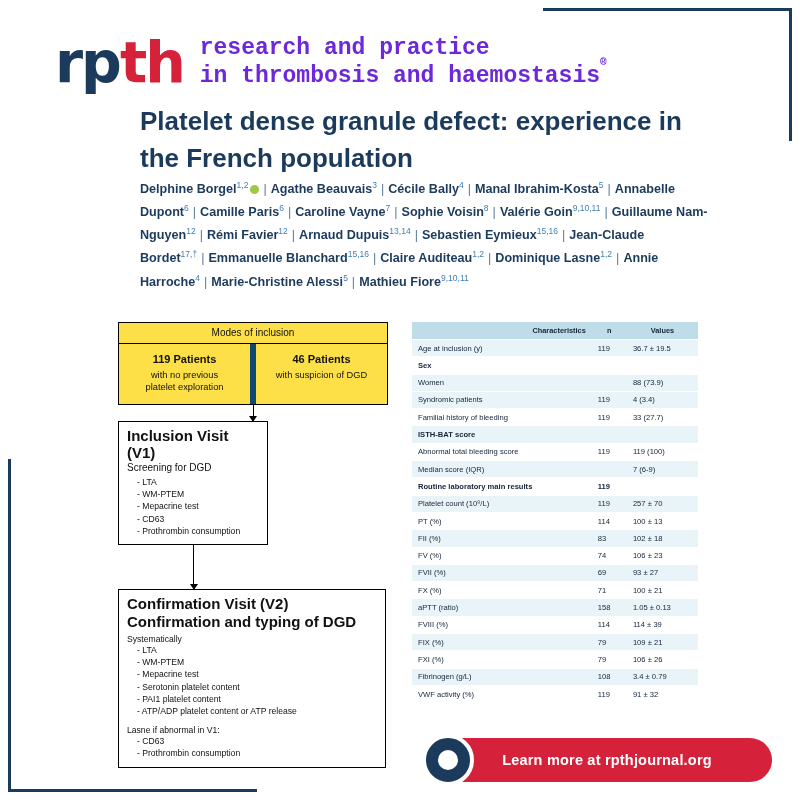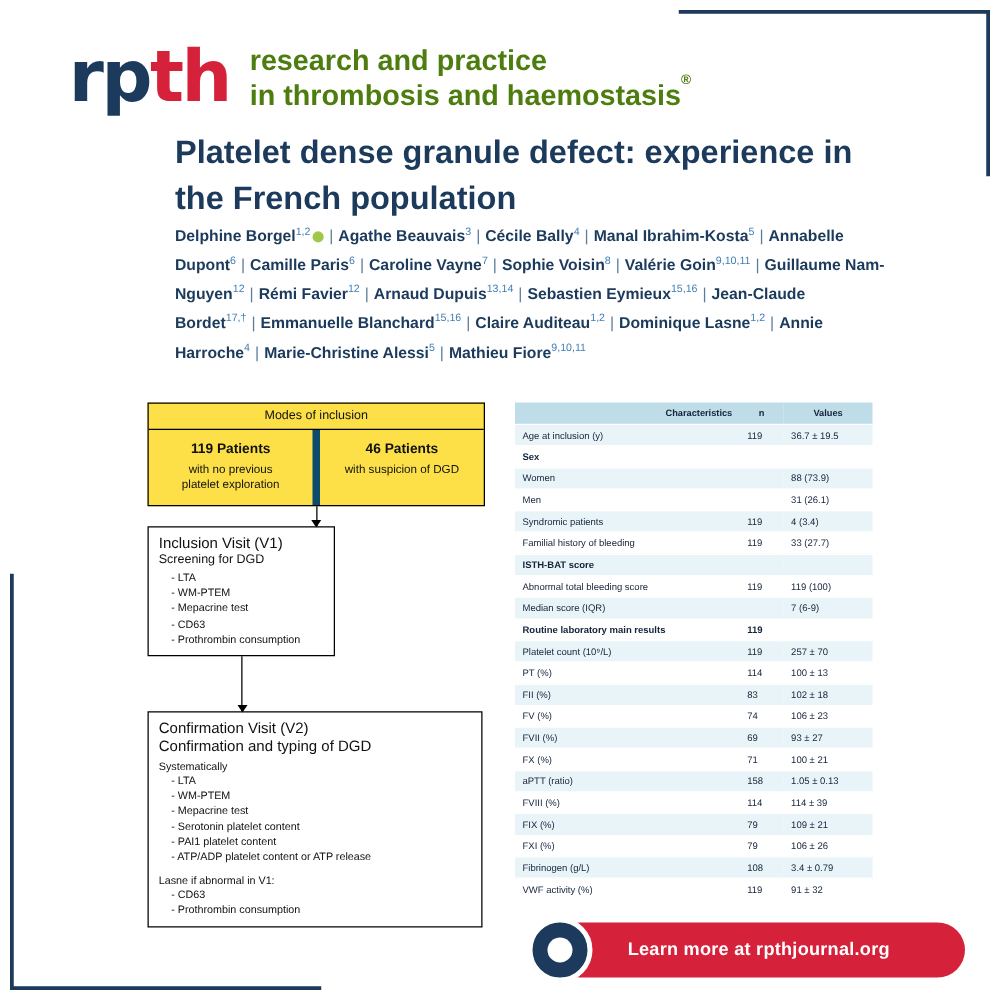--- a/index.html
+++ b/index.html
@@ -51,25 +51,26 @@
     font-family: "DejaVu Sans", sans-serif;
     font-weight: bold;
     font-size: 57px;
     letter-spacing: -2px;
     line-height: 1;
     color: #1b3a5c;
   }
   .logo-rpth .accent { color: #d6213b; }
   .logo-text {
     margin-left: 16px;
-    color: #4d7c0f;
+    color: #6d28d9;
     font-weight: bold;
     font-size: 23px;
     line-height: 1.18;
     position: relative;
+    font-family: Liberation Mono, monospace;
   }
   .logo-text sup {
     font-size: 11px;
     top: -8px;
     position: relative;
   }
 
   
   .article-title {
     position: absolute;
@@ -165,22 +166,22 @@
     border-top: 6px solid #000;
   }
 
   .visit-box {
     border: 1px solid #000;
     box-sizing: border-box;
     padding: 5px 8px 7px;
     background: #fff;
   }
   .visit-box .vtitle {
-    font-weight: normal;
-    font-size: 12px;
+    font-weight: bold;
+    font-size: 15px;
     margin-bottom: 1px;
   }
   .visit-box .vsub {
     font-size: 10px;
     margin-bottom: 3px;
   }
   .visit-box ul {
     margin: 0;
     padding: 0 0 0 10px;
     list-style: none;
@@ -356,25 +357,20 @@
           <tr class="plain">
             <td class=" bold">Sex</td>
             <td class="c bold"></td>
             <td class="c"></td>
           </tr>
           <tr class="zebra">
             <td class="indent1">Women</td>
             <td class="c"></td>
             <td class="c">88 (73.9)</td>
           </tr>
-          <tr class="plain">
-            <td class="indent1">Men</td>
-            <td class="c"></td>
-            <td class="c">31 (26.1)</td>
-          </tr>
           <tr class="zebra">
             <td>Syndromic patients</td>
             <td class="c">119</td>
             <td class="c">4 (3.4)</td>
           </tr>
           <tr class="plain">
             <td>Familial history of bleeding</td>
             <td class="c">119</td>
             <td class="c">33 (27.7)</td>
           </tr>

